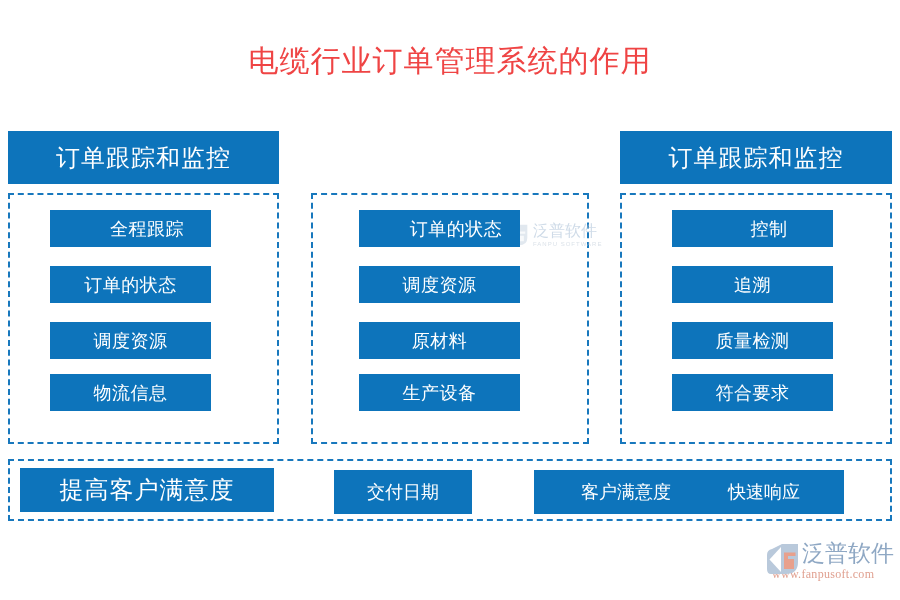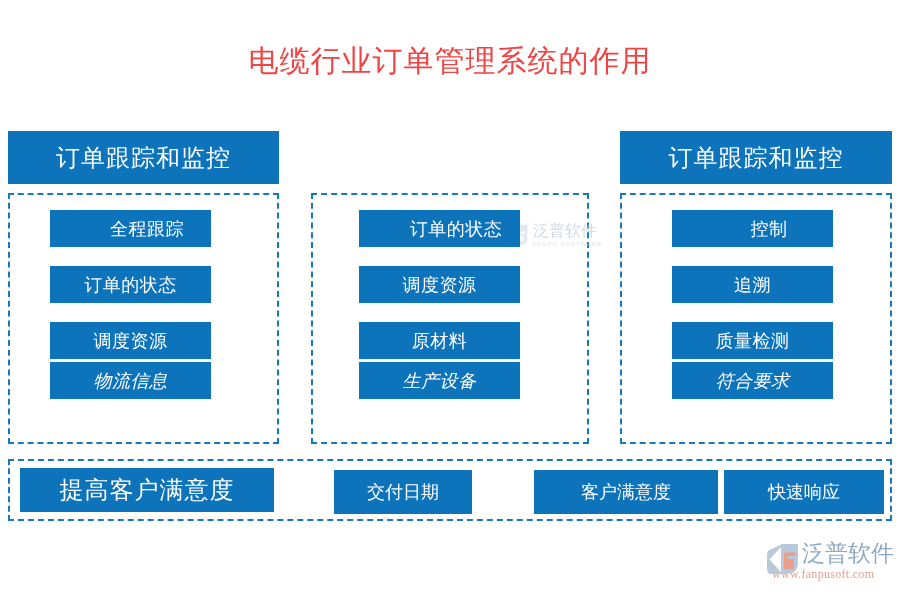--- a/index.html
+++ b/index.html
@@ -77,21 +77,21 @@
     justify-content: center;
     white-space: nowrap;
     z-index: 3;
   }
   .col-0 .chip { left: 50px;  width: 161px; }
   .col-1 .chip { left: 359px; width: 161px; }
   .col-2 .chip { left: 672px; width: 161px; }
   .chip-r0 { top: 210px; padding-left: 33px; }
   .chip-r1 { top: 266px; }
   .chip-r2 { top: 322px; }
-  .chip-r3 { top: 362px; font-style: italic; }
+  .chip-r3 { top: 374px; }
 
   
   #bottom-box {
     position: absolute;
     left: 8px;
     top: 459px;
     width: 884px;
     height: 62px;
     border: 2px dashed #1878bd;
   }
@@ -109,21 +109,21 @@
   }
   #bottom-chip-main {
     left: 20px;
     top: 468px;
     width: 254px;
     font-size: 24px;
     letter-spacing: 1px;
   }
   #bottom-chip-0 { left: 334px; top: 470px; width: 138px; font-size: 18px; }
   #bottom-chip-1 { left: 534px; top: 470px; width: 184px; font-size: 18px; }
-  #bottom-chip-2 { left: 724px; top: 470px; width: 160px; font-size: 18px; text-align: center; }
+  #bottom-chip-2 { left: 684px; top: 470px; width: 160px; font-size: 18px; text-align: center; }
 
   
   #watermark {
     position: absolute;
     left: 505px;
     top: 218px;
     width: 108px;
     height: 34px;
     display: flex;
     align-items: center;

